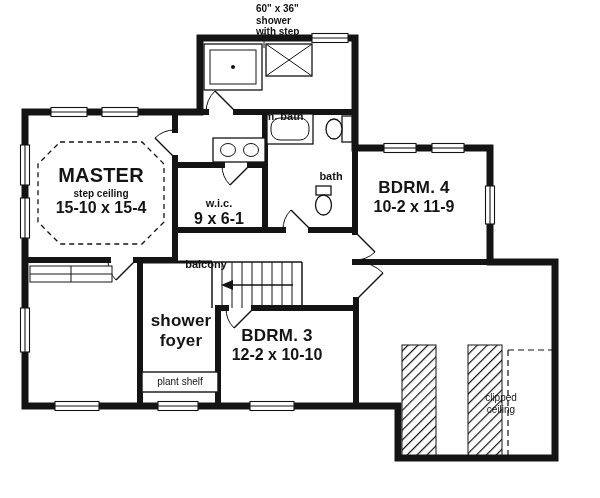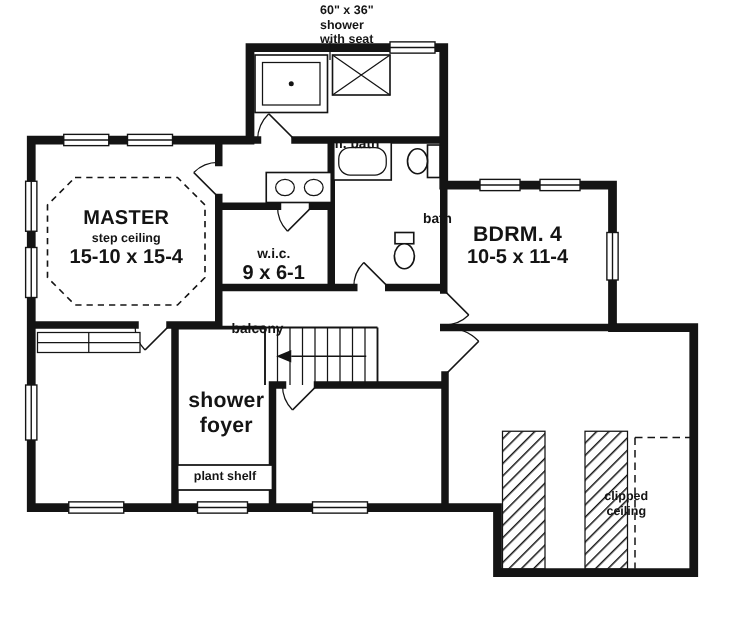--- a/index.html
+++ b/index.html
@@ -15,25 +15,25 @@
   .lbl{
     position:absolute;
     transform:translate(-50%,-50%);
     text-align:center;
     line-height:1.18;
     white-space:nowrap;
     color:#141414;
   }
   .lbl span{display:block;}
   .name{font-size:17px;font-weight:700;letter-spacing:.2px;}
-  .name.lg{font-size:16px;text-align:center;}
+  .name.lg{font-size:20px;text-align:center;}
   .dims{font-size:16px;font-weight:700;}
   .note{font-size:10px;font-weight:700;}
   .sm{font-size:11px;font-weight:700;margin-top:38px;}
-  .xs{font-size:10px;font-weight:700;}
+  .xs{font-size:10px;font-weight:400;}
   .callout{
     position:absolute;left:256px;top:3px;
     transform:none;text-align:left;
     font-size:10px;font-weight:700;line-height:1.15;
   }
   .callout span{display:block;}
 </style>
 </head>
 <body>
 
@@ -216,58 +216,62 @@
       <rect x="402" y="345" width="34" height="110" fill="url(#hatch)"></rect>
       <rect x="468" y="345" width="34" height="110" fill="url(#hatch)"></rect>
     </g>
 
     <line x1="264" y1="33" x2="264" y2="48" stroke="#141414" stroke-width="1"></line>
   </svg>
 
   <div class="callout">
     <span>60" x 36"</span>
     <span>shower</span>
-    <span>with seat</span>
+    <span>with step</span>
   </div>
 
   <div class="lbl" style="left:284px;top:97px">
     <span class="sm">m. bath</span>
   </div>
 
-  <div class="lbl" style="left:350px;top:157px">
+  <div class="lbl" style="left:331px;top:157px">
     <span class="sm">bath</span>
   </div>
 
   <div class="lbl" style="left:101px;top:191px">
     <span class="name lg">MASTER</span>
     <span class="note">step ceiling</span>
     <span class="dims">15-10 x 15-4</span>
   </div>
 
   <div class="lbl" style="left:219px;top:194px">
     <span class="sm">w.i.c.</span>
     <span class="dims">9 x 6-1</span>
   </div>
 
   <div class="lbl" style="left:414px;top:197px">
     <span class="name">BDRM. 4</span>
-    <span class="dims">10-5 x 11-4</span>
+    <span class="dims">10-2 x 11-9</span>
   </div>
 
   <div class="lbl" style="left:206px;top:245px">
     <span class="sm">balcony</span>
   </div>
 
 
 
   <div class="lbl" style="left:181px;top:331px">
     <span class="name">shower</span>
     <span class="name">foyer</span>
   </div>
 
+  <div class="lbl" style="left:277px;top:345px">
+    <span class="name">BDRM. 3</span>
+    <span class="dims">12-2 x 10-10</span>
+  </div>
 
   <div class="lbl" style="left:180px;top:382px">
     <span class="xs">plant shelf</span>
   </div>
 
   <div class="lbl" style="left:501px;top:404px">
     <span class="xs">clipped</span>
     <span class="xs">ceiling</span>
   </div>
 

